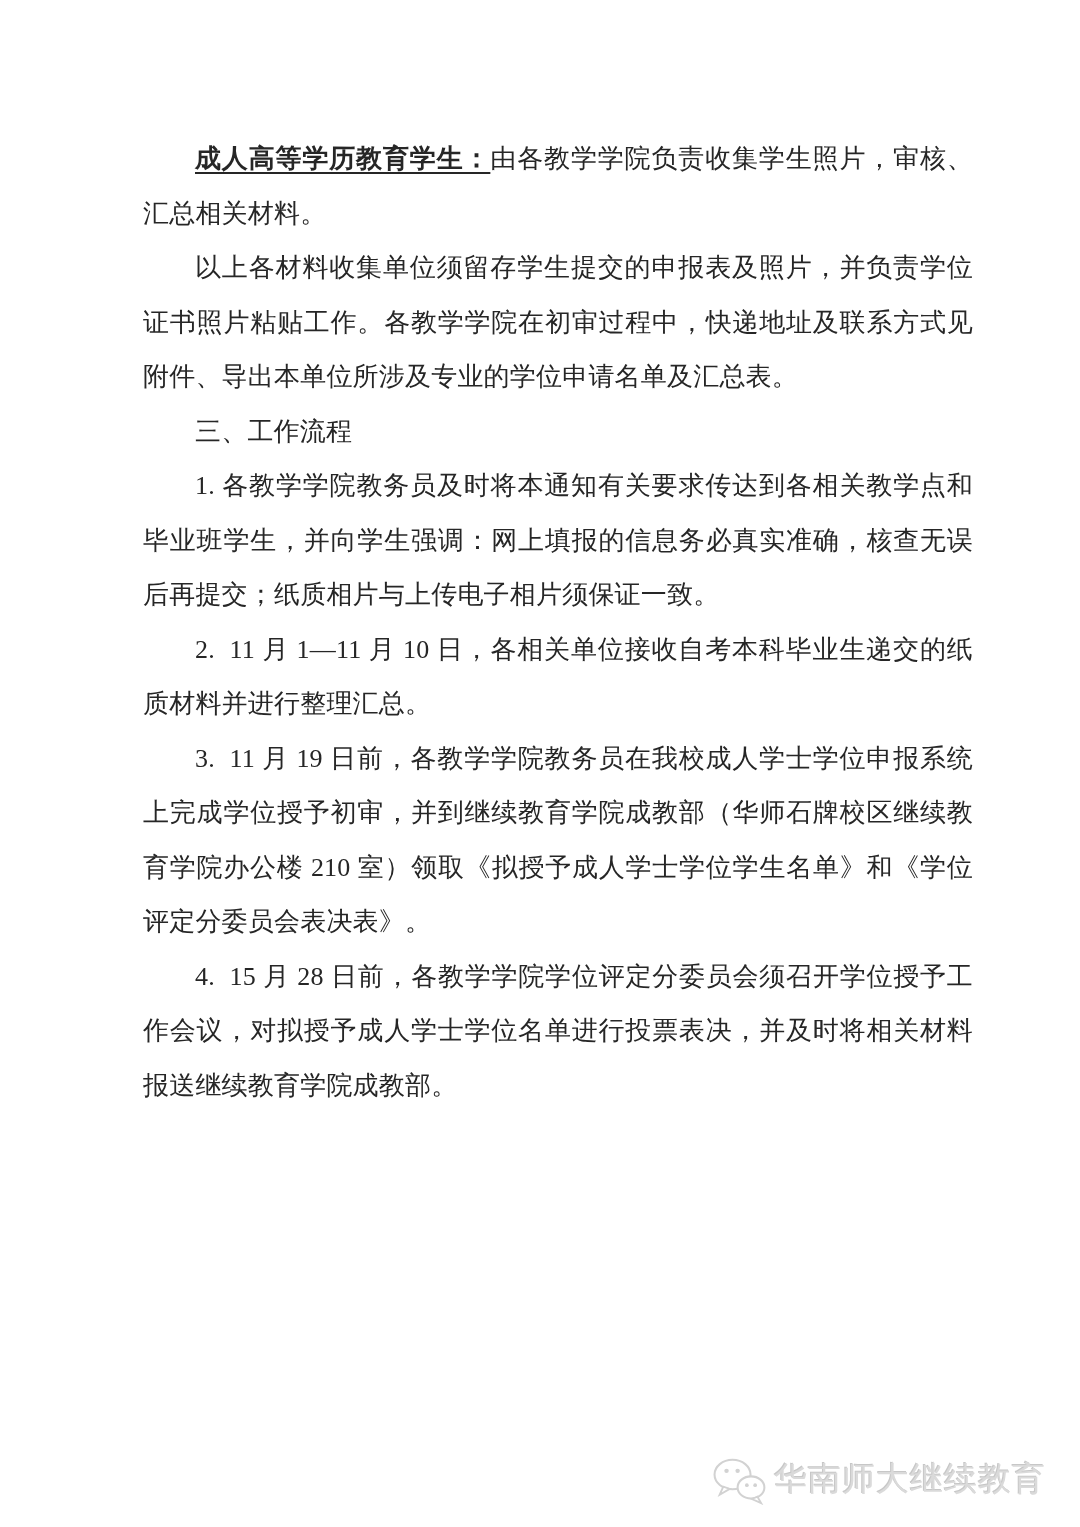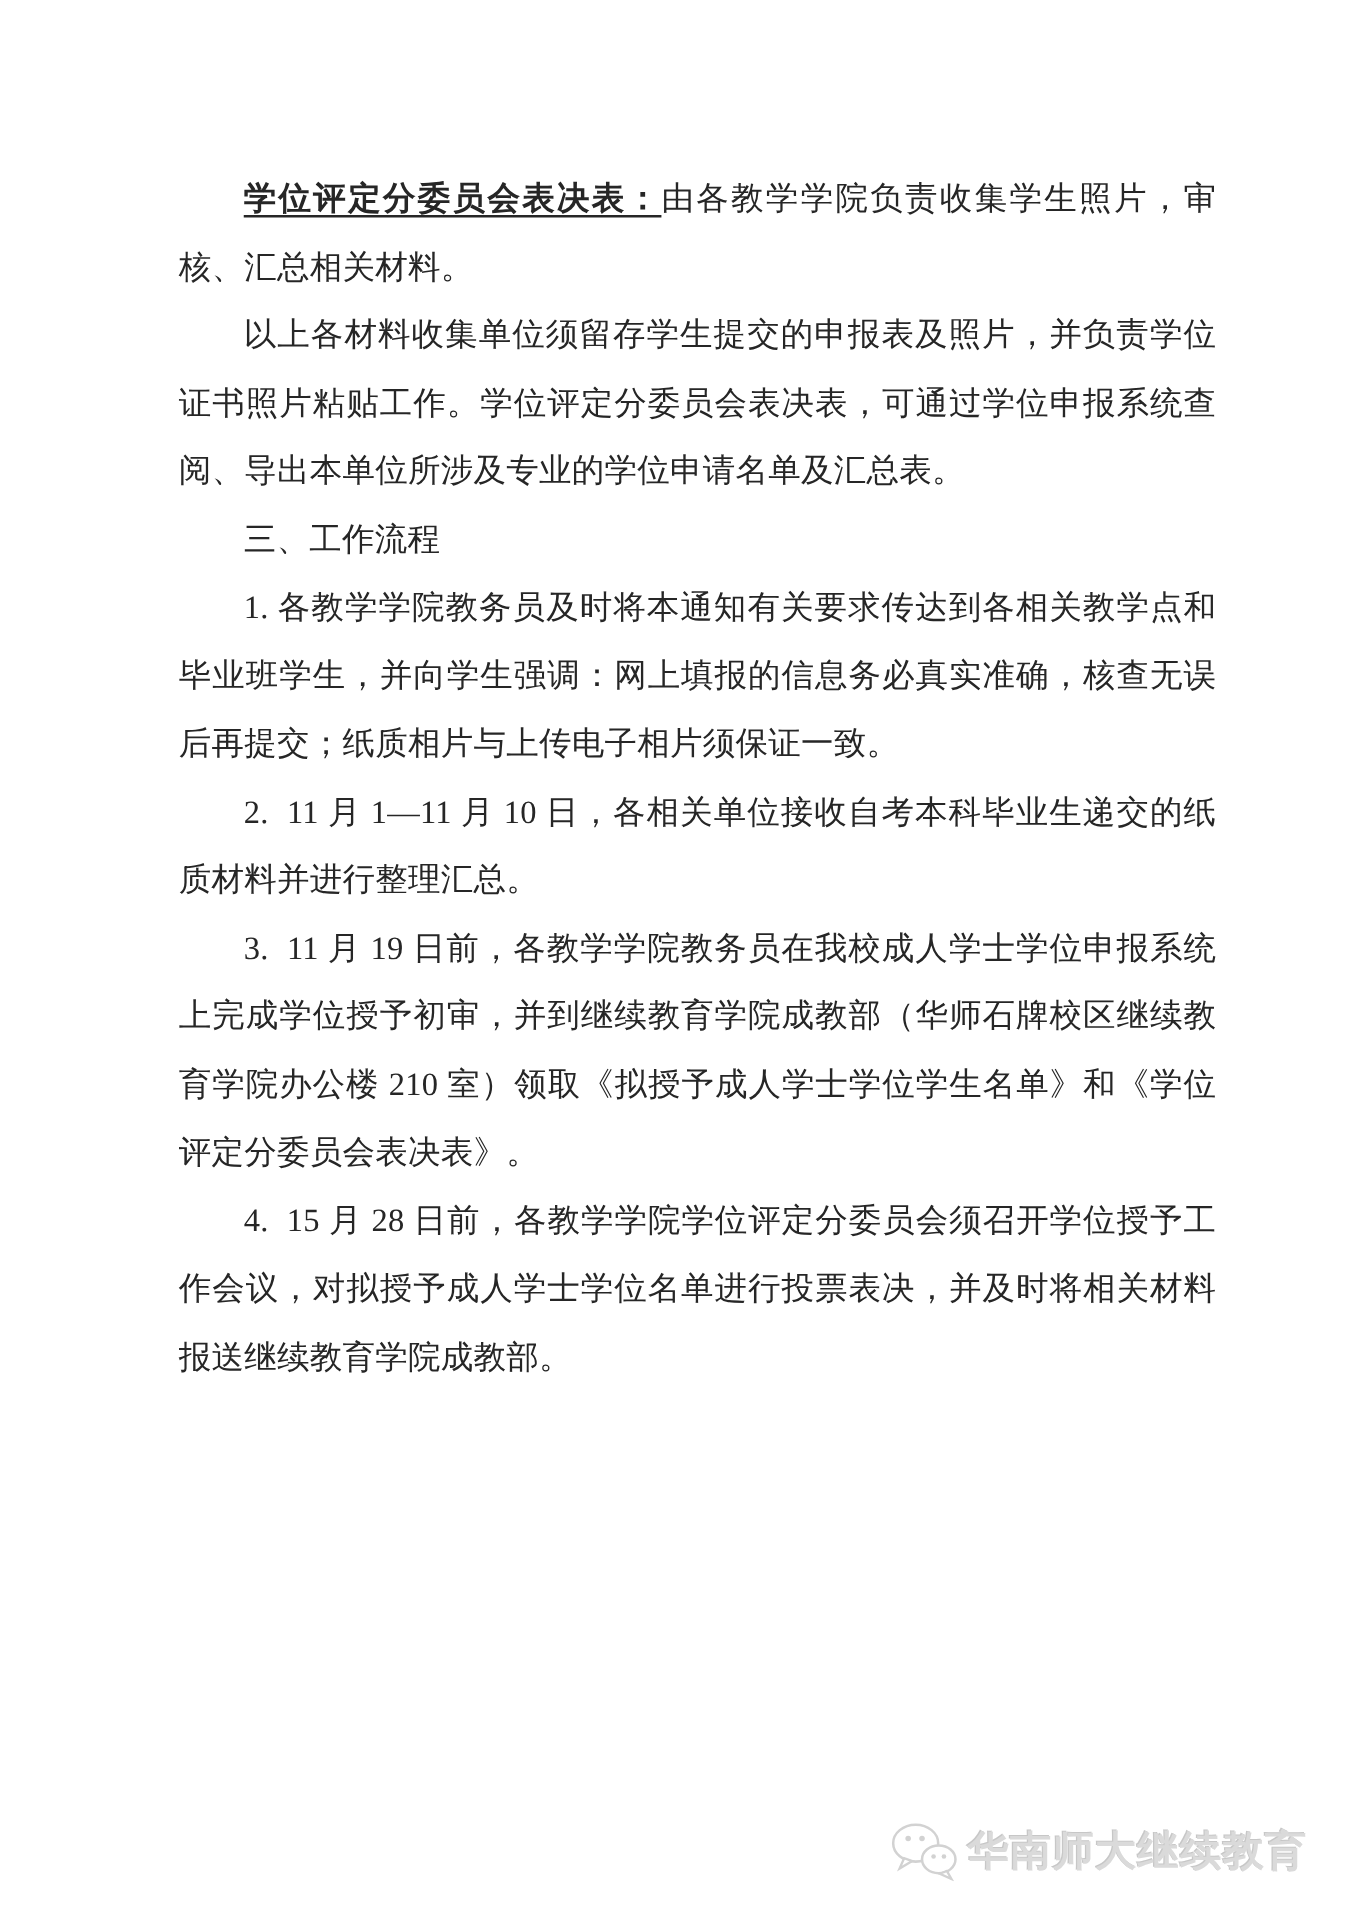--- a/index.html
+++ b/index.html
@@ -34,45 +34,44 @@
     font-weight: bold;
     text-decoration: underline;
     text-underline-offset: 5px;
     text-decoration-thickness: 2px;
   }
   .watermark {
     position: absolute;
     right: 34px;
     bottom: 22px;
     display: flex;
-    align-items: center;
+    align-items: flex-start;
     gap: 7px;
     user-select: none;
-    font-weight: bold;
   }
   .wm-icon {
     display: inline-flex;
     width: 56px;
     height: 48px;
     filter: drop-shadow(1px 1px 0 #ffffff);
   }
   .wm-text {
     font-size: 33px;
     letter-spacing: 1px;
     color: #dadada;
     text-shadow: -1px -1px 0 #c7c7c7, 1.5px 1.5px 0 #ffffff;
     font-family: "Liberation Serif", "DejaVu Serif", serif;
   }
 </style>
 </head>
 <body>
 
 <div class="doc">
-  <p class="para"><span class="lead">学位评定分委员会表决表：</span><span>由各教学学院负责收集学生照片，审核、汇总相关材料。</span></p>
-  <p class="para">以上各材料收集单位须留存学生提交的申报表及照片，并负责学位证书照片粘贴工作。学位评定分委员会表决表，可通过学位申报系统查阅、导出本单位所涉及专业的学位申请名单及汇总表。</p>
+  <p class="para"><span class="lead">成人高等学历教育学生：</span><span>由各教学学院负责收集学生照片，审核、汇总相关材料。</span></p>
+  <p class="para">以上各材料收集单位须留存学生提交的申报表及照片，并负责学位证书照片粘贴工作。各教学学院在初审过程中，快递地址及联系方式见附件、导出本单位所涉及专业的学位申请名单及汇总表。</p>
   <p class="para">三、工作流程</p>
   <p class="para">1. 各教学学院教务员及时将本通知有关要求传达到各相关教学点和毕业班学生，并向学生强调：网上填报的信息务必真实准确，核查无误后再提交；纸质相片与上传电子相片须保证一致。</p>
   <p class="para">2.  11 月 1—11 月 10 日，各相关单位接收自考本科毕业生递交的纸质材料并进行整理汇总。</p>
   <p class="para">3.  11 月 19 日前，各教学学院教务员在我校成人学士学位申报系统上完成学位授予初审，并到继续教育学院成教部（华师石牌校区继续教育学院办公楼 210 室）领取《拟授予成人学士学位学生名单》和《学位评定分委员会表决表》。</p>
   <p class="para">4.  15 月 28 日前，各教学学院学位评定分委员会须召开学位授予工作会议，对拟授予成人学士学位名单进行投票表决，并及时将相关材料报送继续教育学院成教部。</p>
 </div>
 
 <div class="watermark">
   <span class="wm-icon">
     <svg viewBox="0 0 60 52" width="56" height="48" xmlns="http://www.w3.org/2000/svg">

